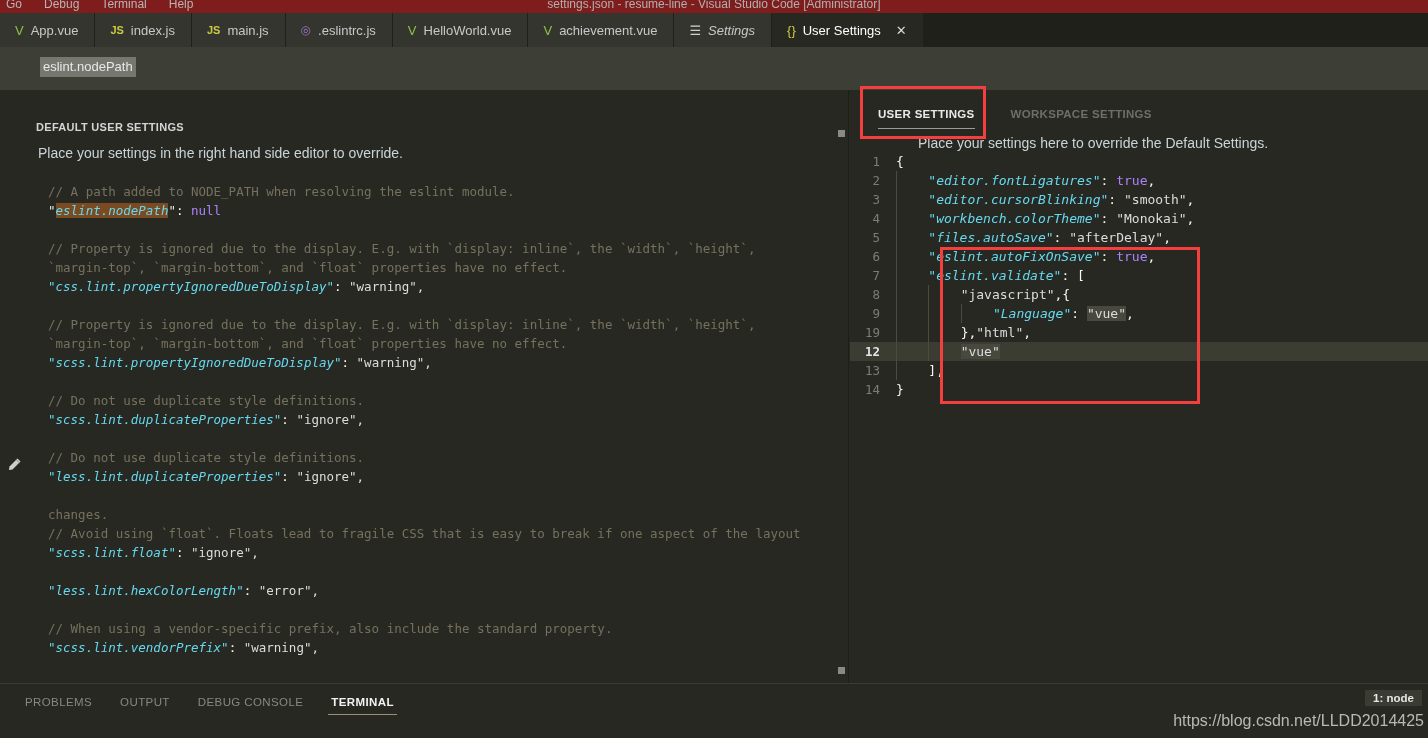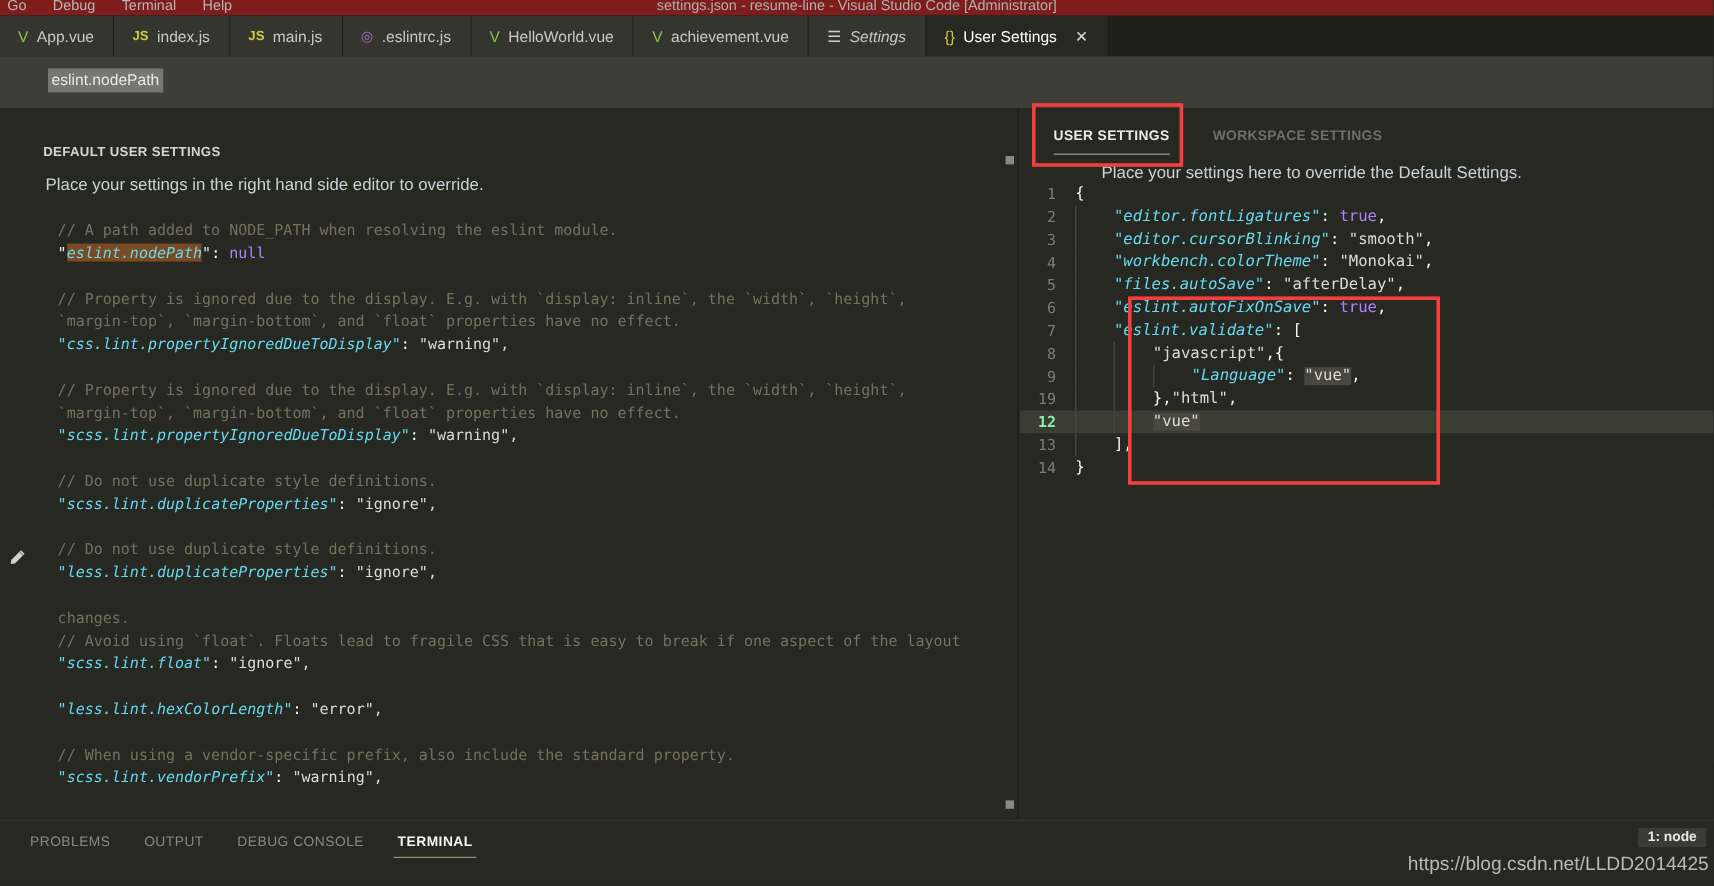--- a/index.html
+++ b/index.html
@@ -151,21 +151,21 @@
     display: flex; align-items: center;
     height: 19px; line-height: 19px;
     font-family: "DejaVu Sans Mono", monospace;
     font-size: 13px;
   }
   .eline.current { background: #3b3c32; }
   .ln {
     width: 46px; text-align: right; padding-right: 16px;
     color: #7d7d76; font-size: 12.5px; box-sizing: border-box;
   }
-  .eline.current .ln { color: #86efac; font-weight: bold; }
+  .eline.current .ln { color: #e5e5e5; font-weight: bold; }
   .ecode { white-space: pre; }
   .ind-guide {
     display: inline-block; width: 0; border-left: 1px solid #4a4b42;
     height: 19px; vertical-align: top;
   }
   .sel { background: #49483e; }
 
   
   .redbox { position: absolute; border: 3px solid #f43f3f; box-sizing: border-box; }
   #redbox-user-settings { left: 860px; top: 86px; width: 126px; height: 53px; }

